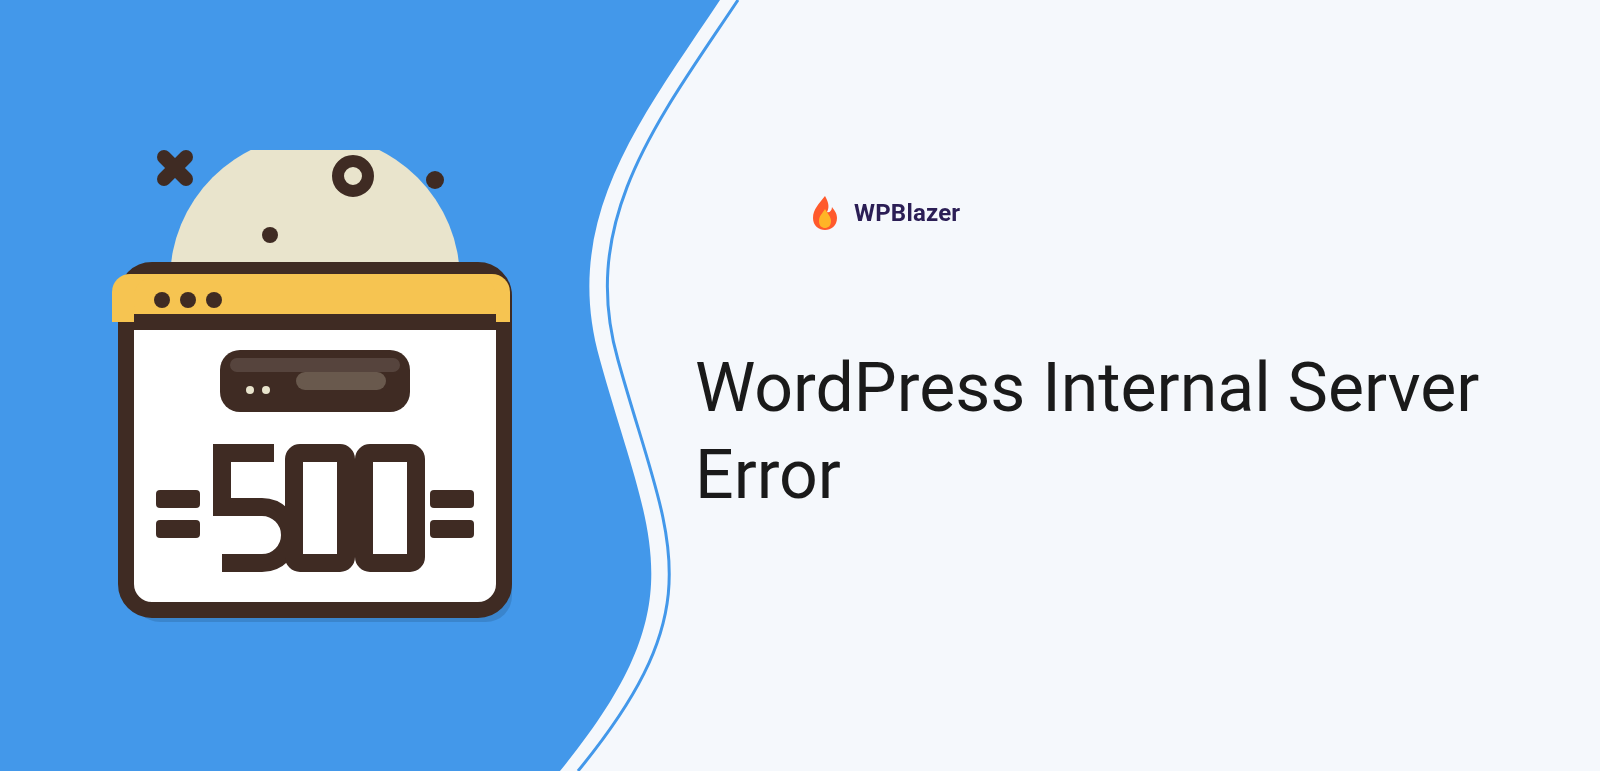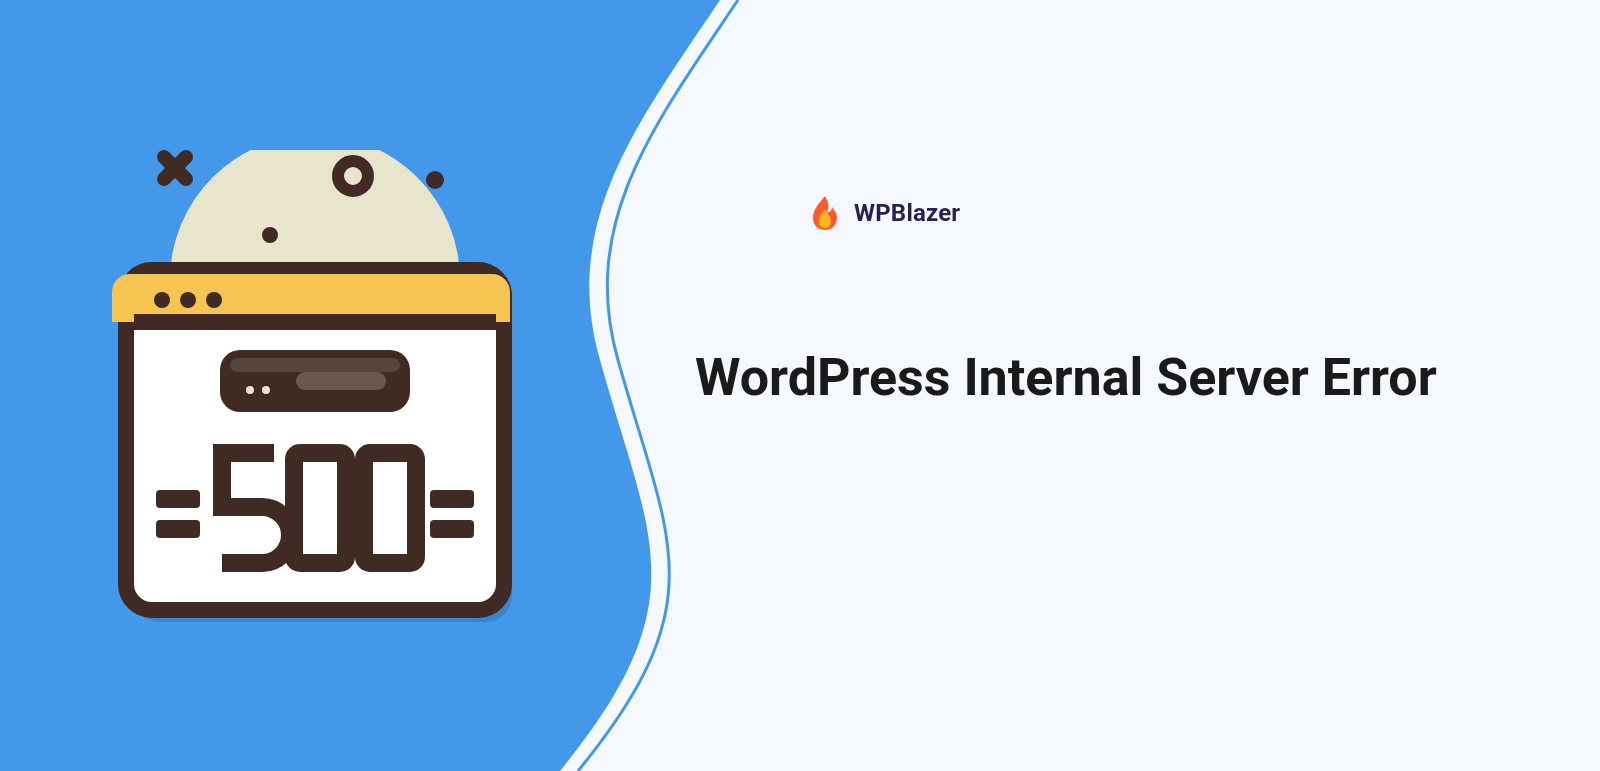--- a/index.html
+++ b/index.html
@@ -45,23 +45,23 @@
     font-size: 24px;
     font-weight: 700;
     color: #2b1e55;
     letter-spacing: 0.2px;
   }
   .headline {
     position: absolute;
     left: 695px;
     top: 345px;
     width: 830px;
-    font-size: 52px;
+    font-size: 68px;
     line-height: 1.28;
-    font-weight: 700;
+    font-weight: 400;
     color: #1a1a1a;
     z-index: 3;
   }
 </style>
 </head>
 <body>
 
 <div class="stage">
 
   <svg class="blue-panel" viewBox="0 0 1600 771" preserveAspectRatio="none">

